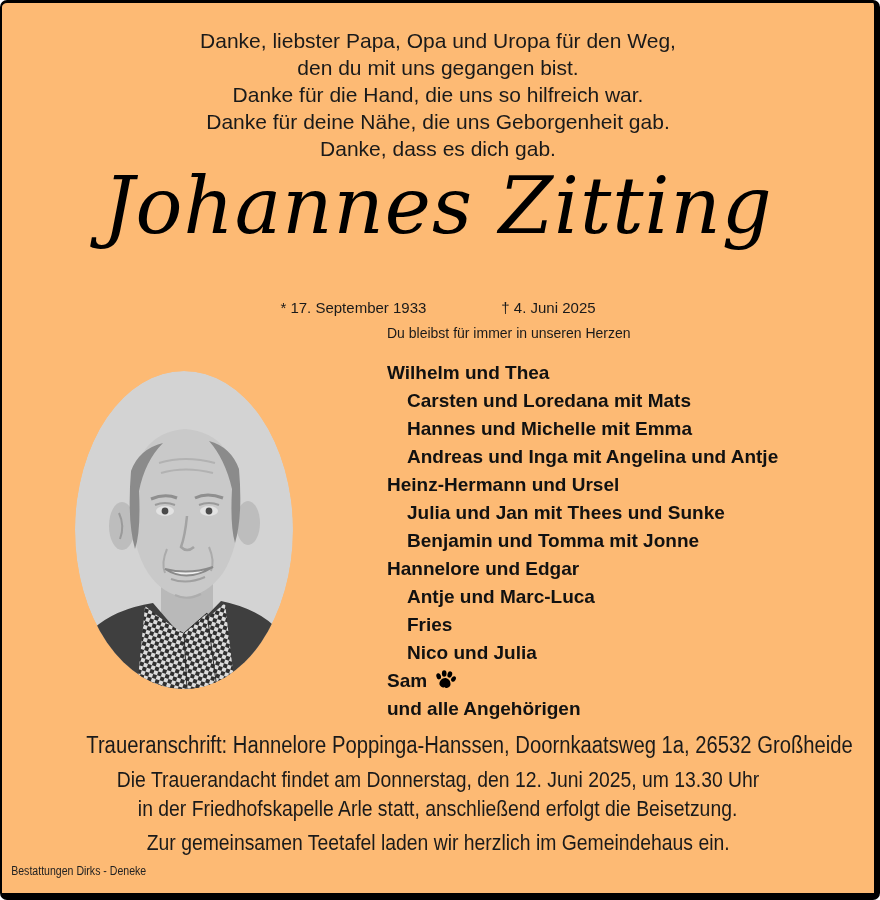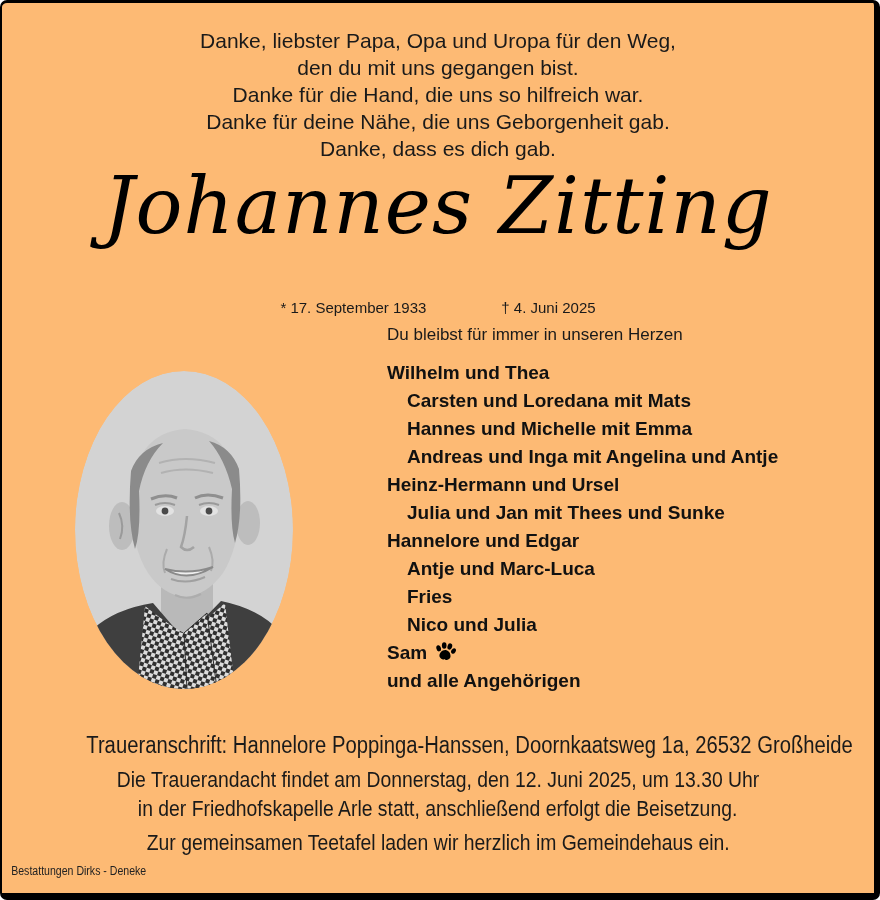--- a/index.html
+++ b/index.html
@@ -57,21 +57,21 @@
     justify-content: center;
     gap: 75px;
     font-size: 15px;
     color: #1a1a1a;
     margin-top: 22px;
   }
 
   .tribute {
     top: 322px;
     left: 385px;
-    font-size: 17px;
+    font-size: 14px;
     color: #1a1a1a;
   }
 
   .photo-wrap {
     top: 368px;
     left: 73px;
     width: 218px;
     height: 318px;
   }
 
@@ -225,20 +225,23 @@
       </div>
       <div class="mourner indent">
         <span>Andreas und Inga mit Angelina und Antje</span>
       </div>
       <div class="mourner">
         <span>Heinz-Hermann und Ursel</span>
       </div>
       <div class="mourner indent">
         <span>Julia und Jan mit Thees und Sunke</span>
       </div>
+      <div class="mourner indent">
+        <span>Benjamin und Tomma mit Jonne</span>
+      </div>
       <div class="mourner">
         <span>Hannelore und Edgar</span>
       </div>
       <div class="mourner indent">
         <span>Antje und Marc-Luca</span>
       </div>
       <div class="mourner indent">
         <span>Fries</span>
       </div>
       <div class="mourner indent">

